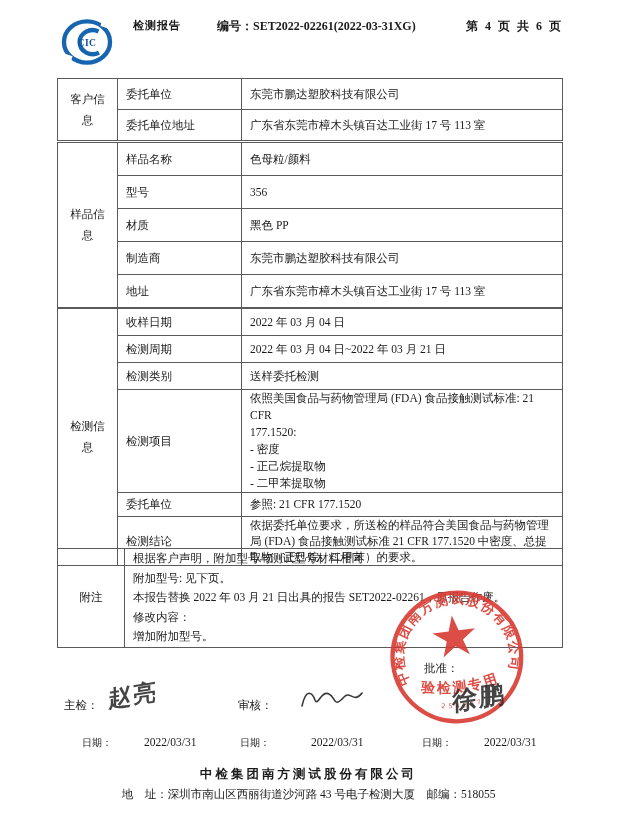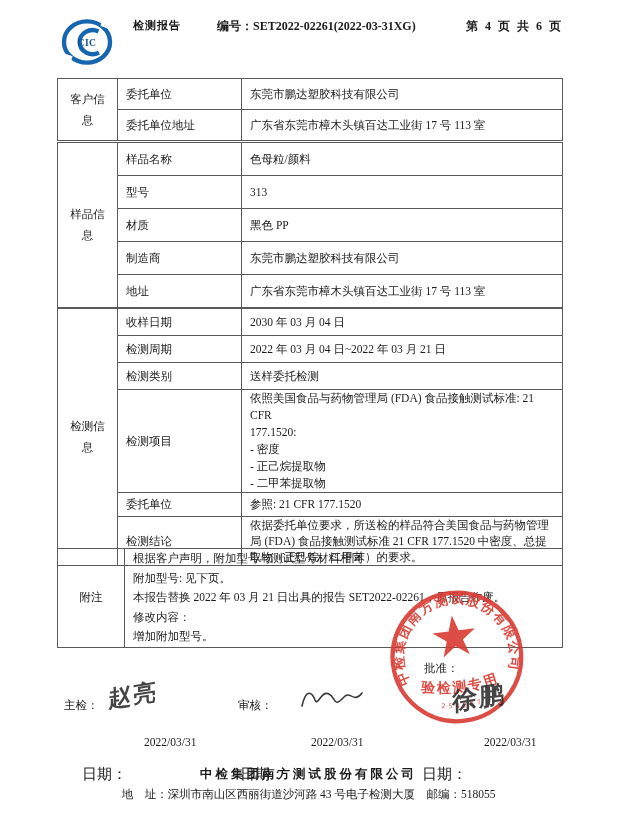--- a/index.html
+++ b/index.html
@@ -30,21 +30,21 @@
 
   
   .stamp{position:absolute;left:382px;top:588px;width:150px;height:140px;z-index:5;opacity:.9;pointer-events:none;}
   .stamp svg{transform:rotate(-7deg);}
 
   
   .sig-label{position:absolute;font-size:11.5px;z-index:4;}
   .handsig{position:absolute;font-size:23px;font-weight:bold;color:#2b2b2b;z-index:6;
            transform:rotate(-9deg) skewX(-8deg);opacity:.88;letter-spacing:2px;}
   .scribble{position:absolute;z-index:6;}
-  .date-label{position:absolute;font-size:15px;margin-top:29px;}
+  .date-label{position:absolute;font-size:10px;}
   .date-val{position:absolute;font-size:11.5px;}
 
   
   .footer-company{position:absolute;top:766px;left:0;width:617px;text-align:center;
                   font-weight:bold;font-size:12.5px;letter-spacing:3px;}
   .footer-line{position:absolute;left:0;width:617px;text-align:center;font-size:11.5px;}
   .f-addr{top:787px;}
   .f-web{top:804px;}
   a.weblink{color:#0000cc;text-decoration:underline;font-family:"DejaVu Sans Mono","Liberation Mono",monospace;font-size:10.5px;}
 </style>
@@ -84,21 +84,21 @@
 
   <table class="rpt t2">
     <tbody>
         <tr>
       <td class="sec" rowspan="5">样品信息</td>
       <td class="lab">样品名称</td>
       <td class="val">色母粒/颜料</td>
     </tr>
     <tr>
       <td class="lab">型号</td>
-      <td class="val">313</td>
+      <td class="val">356</td>
     </tr>
     <tr>
       <td class="lab">材质</td>
       <td class="val">黑色 PP</td>
     </tr>
     <tr>
       <td class="lab">制造商</td>
       <td class="val">东莞市鹏达塑胶科技有限公司</td>
     </tr>
     <tr>
@@ -106,21 +106,21 @@
       <td class="val">广东省东莞市樟木头镇百达工业街 17 号 113 室</td>
     </tr>
   </tbody>
     </table>
 
   <table class="rpt t3">
     <tbody>
         <tr style="height:27px">
       <td class="sec" rowspan="6">检测信息</td>
       <td class="lab">收样日期</td>
-      <td class="val">2030 年 03 月 04 日</td>
+      <td class="val">2022 年 03 月 04 日</td>
     </tr>
     <tr style="height:27px">
       <td class="lab">检测周期</td>
       <td class="val">2022 年 03 月 04 日~2022 年 03 月 21 日</td>
     </tr>
     <tr style="height:27px">
       <td class="lab">检测类别</td>
       <td class="val">送样委托检测</td>
     </tr>
     <tr style="height:84px">

